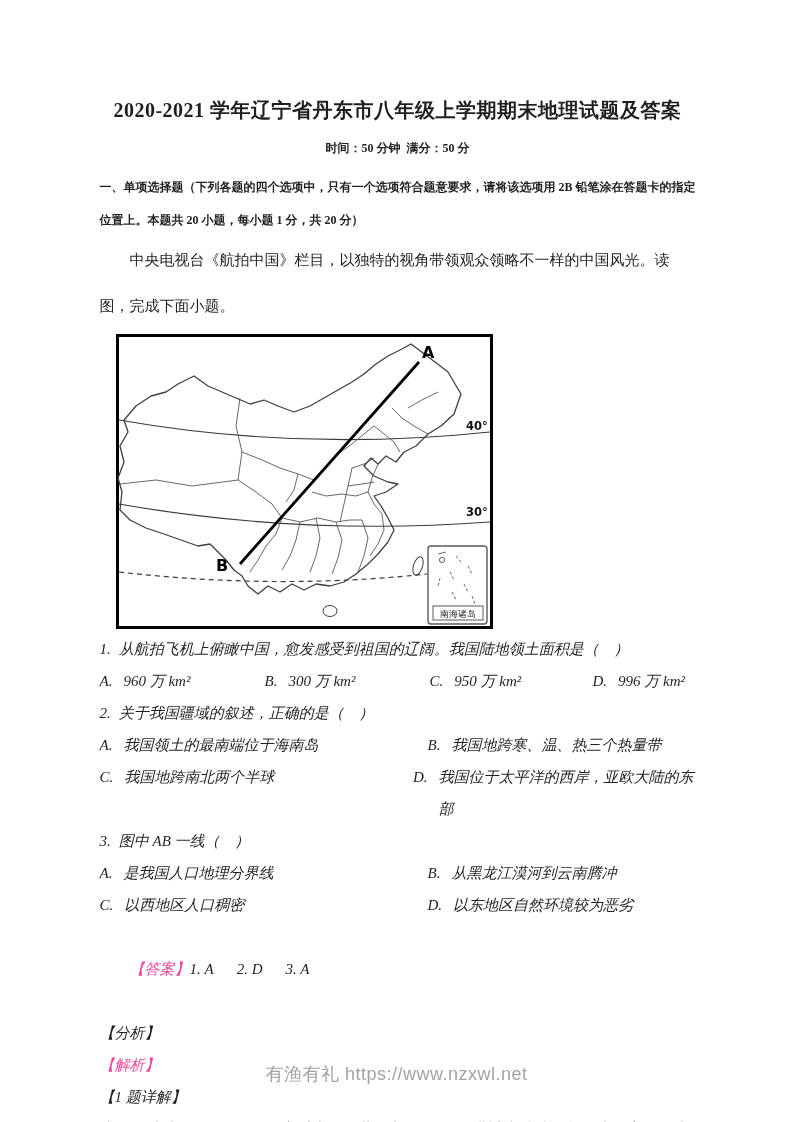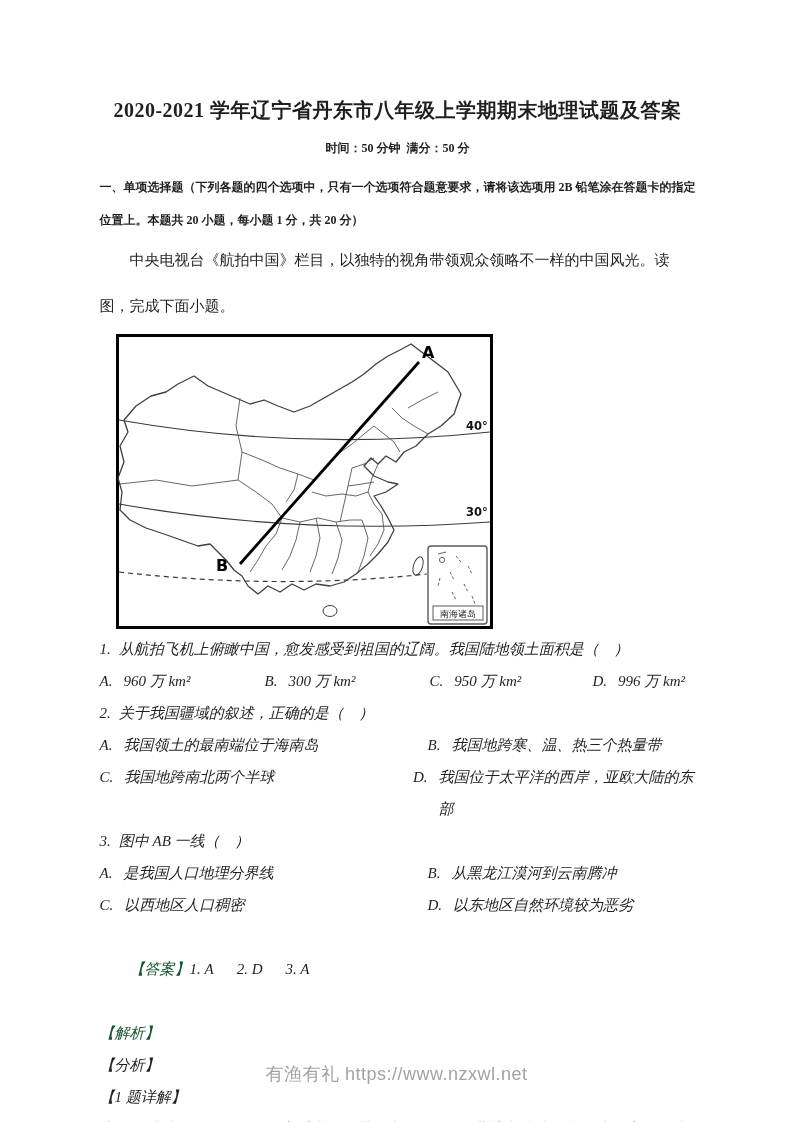--- a/index.html
+++ b/index.html
@@ -63,21 +63,21 @@
     display:flex;
     font-size:15px;
     line-height:32px;
     white-space:pre-wrap;
   }
   .opt .opt-label { margin-right:11px; }
   .row4 .opt:nth-child(1){ width:165px; }
   .row4 .opt:nth-child(2){ width:165px; }
   .row4 .opt:nth-child(3){ width:163px; }
   .row2 .opt:nth-child(1){ width:328px; }
-  .tag-blue { color:#14532d; }
+  .tag-blue { color:#ec4899; }
   .ans-item { margin-right:23px; }
   .footer {
     position:absolute;
     left:0; right:0; top:1062px;
     text-align:center;
     font-family:"Liberation Sans","DejaVu Sans",sans-serif;
     font-size:18px;
     color:#a3a3a3;
     letter-spacing:0.5px;
   }
@@ -190,22 +190,22 @@
         <div class="opt"><span class="opt-label">B.</span><span>从黑龙江漠河到云南腾冲</span></div>
       </div>
       <div class="opt-row row2">
         <div class="opt"><span class="opt-label">C.</span><span>以西地区人口稠密</span></div>
         <div class="opt"><span class="opt-label">D.</span><span>以东地区自然环境较为恶劣</span></div>
       </div>
 
       <div class="tline">
         <span class="tag-blue">【答案】</span><span class="ans-item">1. A</span><span class="ans-item">2. D</span><span class="ans-item">3. A</span>
       </div>
+      <div class="tline"><span>【分析】</span></div>
       <div class="tline"><span class="tag-blue">【解析】</span></div>
-      <div class="tline"><span>【分析】</span></div>
       <div class="tline"><span>【1 题详解】</span></div>
       <div class="tline">我国的陆地面积约 960 万平方千米，是世界上仅次于俄罗斯和加拿大的第三大国家，故选 A。</div>
       <div class="tline"><span>【2 题详解】</span></div>
 
     </div>
   </div>
 
   <div class="footer">有渔有礼 https://www.nzxwl.net</div>
 </div>
 

